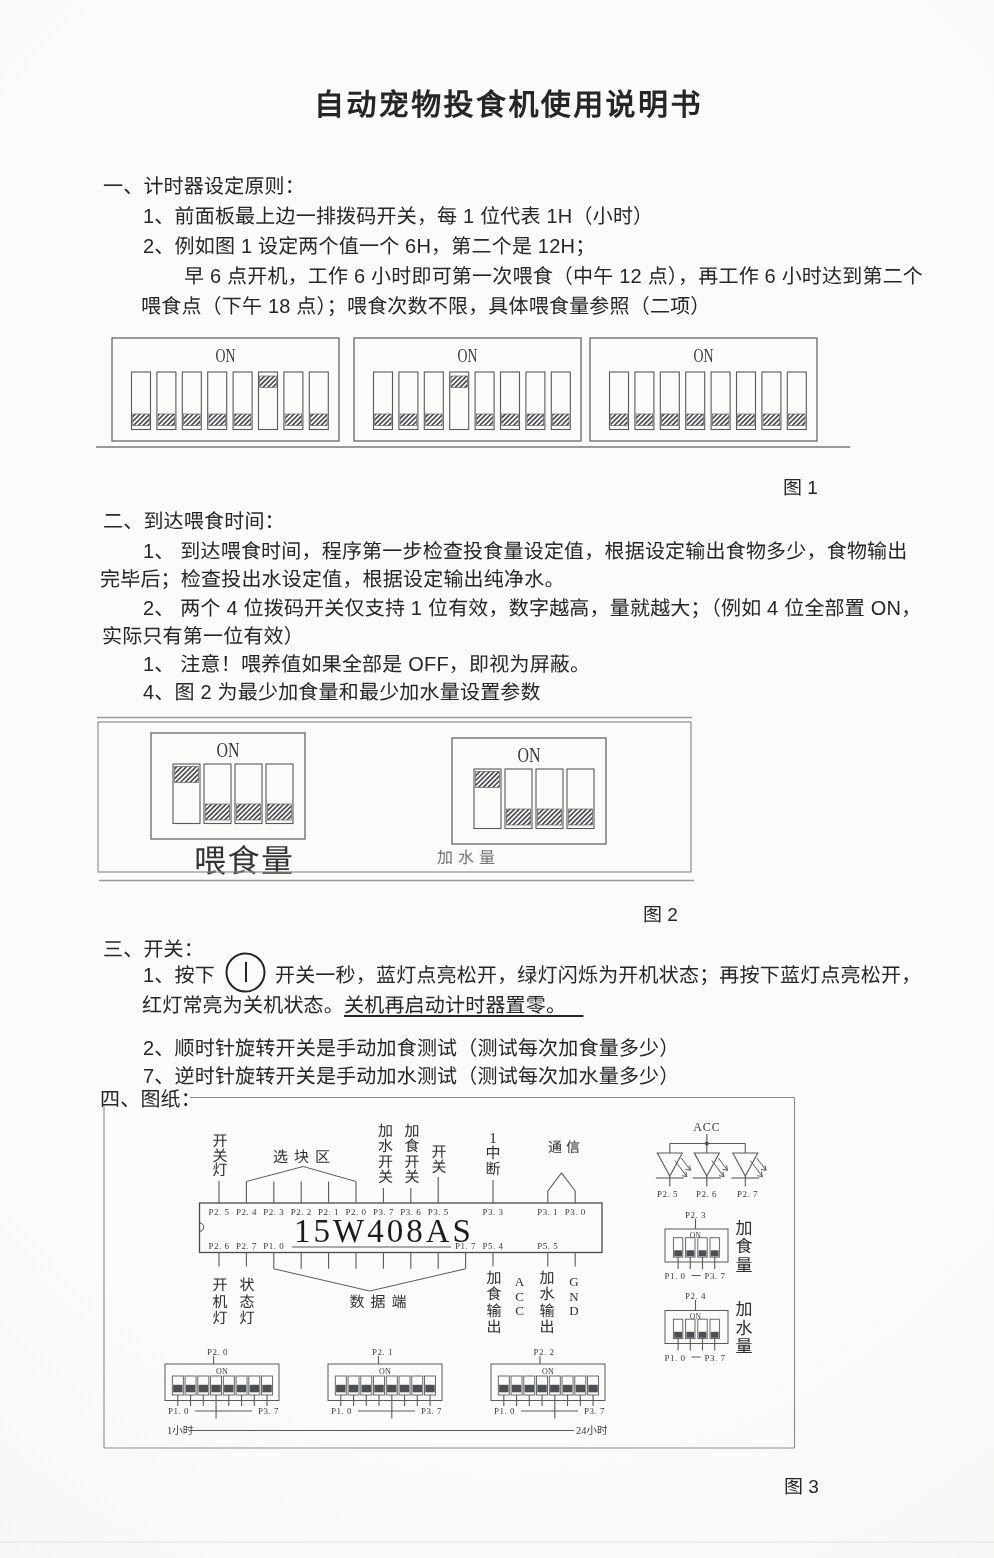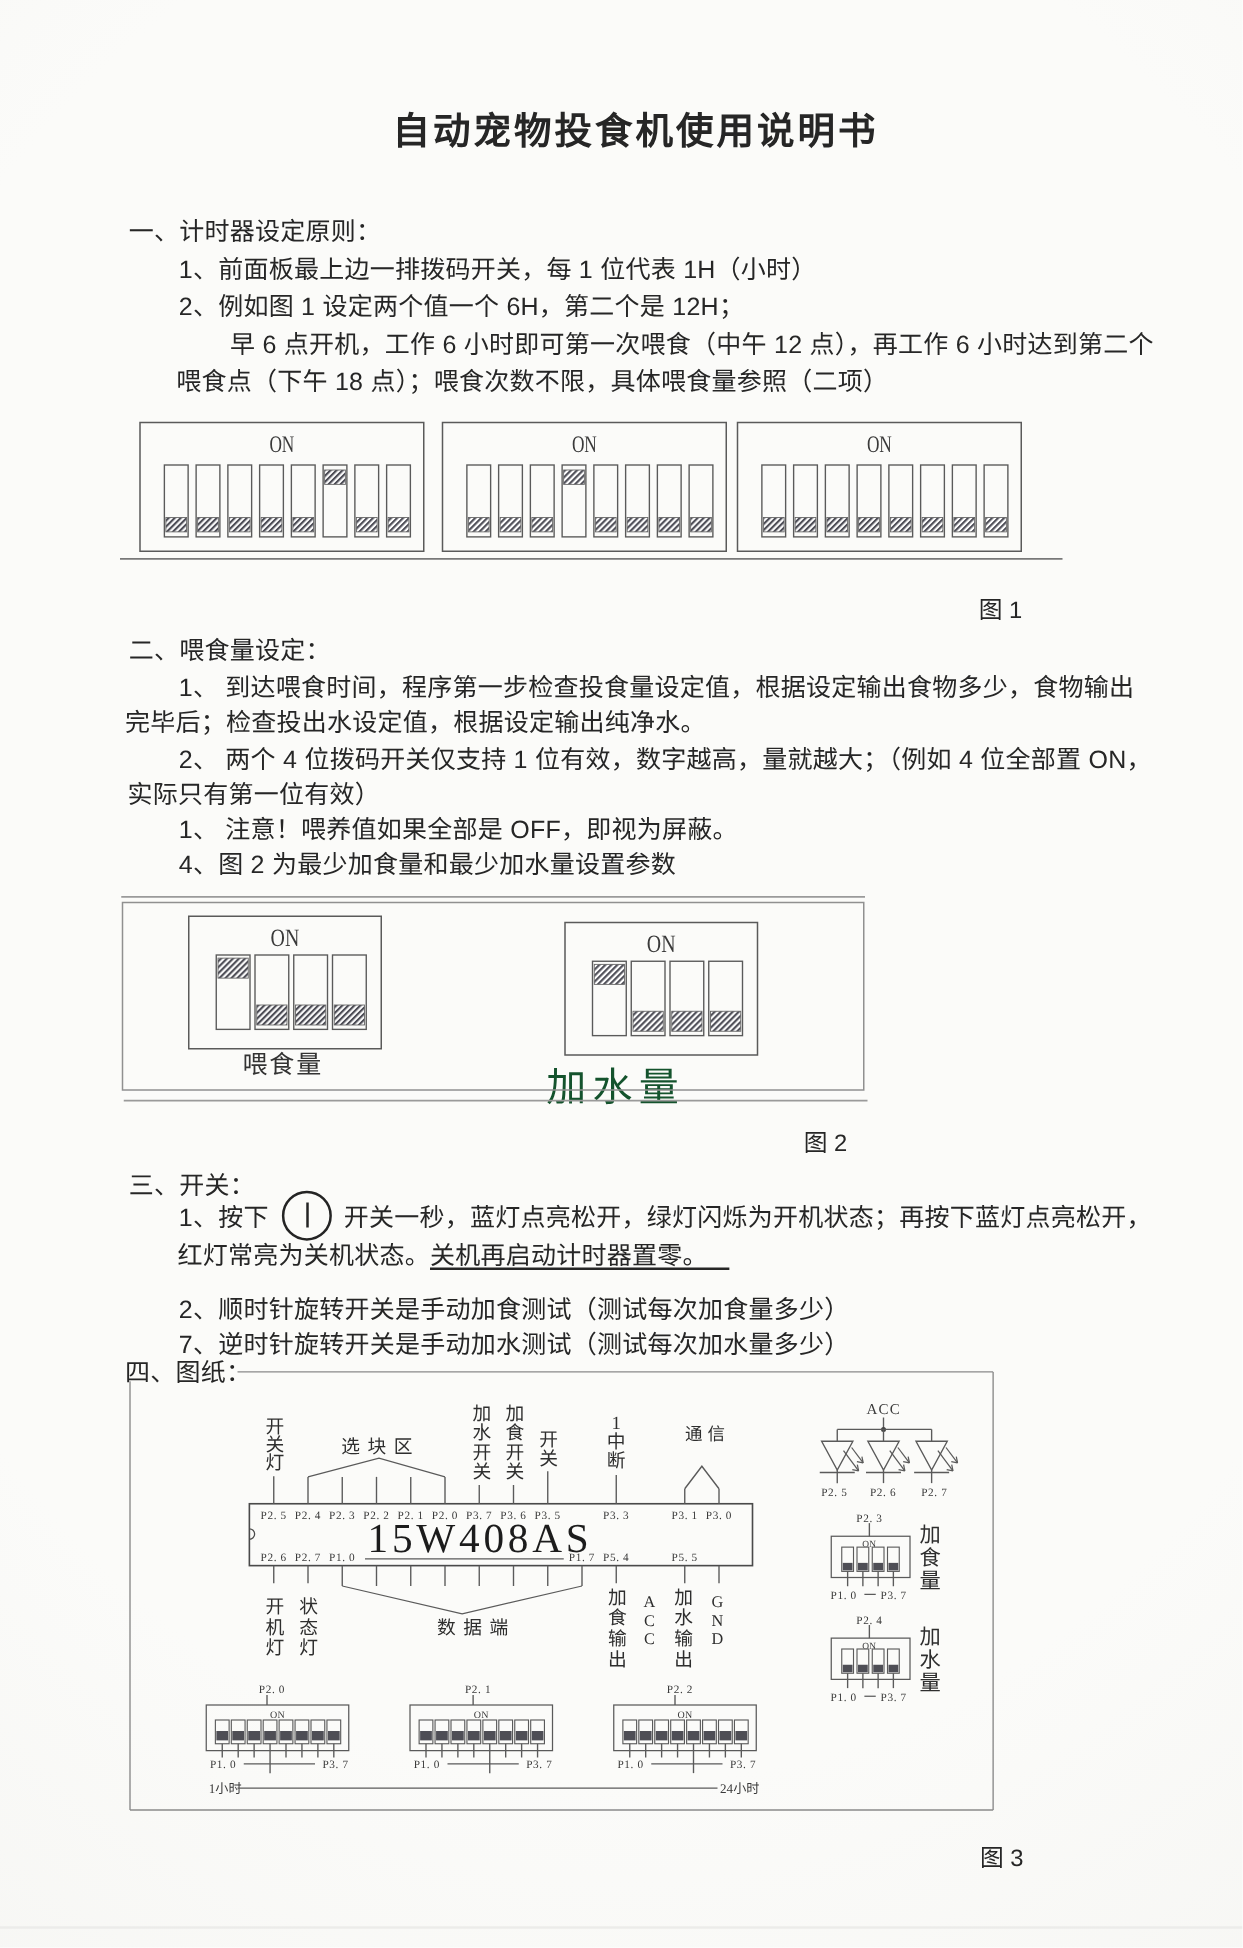--- a/index.html
+++ b/index.html
@@ -1,36 +1,36 @@
 <!DOCTYPE html>
 <html lang="zh-CN"><head>
 <meta charset="utf-8">
 <style>
 html,body{margin:0;padding:0;}
 body{width:994px;height:1558px;position:relative;overflow:hidden;background:radial-gradient(ellipse 120% 90% at 50% 42%,#fbfbf9 55%,#f3f3f0 100%);
      font-family:"Liberation Sans",serif;color:#262626;}
 .t{position:absolute;font-size:20px;line-height:23px;white-space:nowrap;letter-spacing:0.2px;text-align:center;}
 .title{position:absolute;font-size:30px;font-weight:bold;letter-spacing:2.4px;white-space:nowrap;}
-.big{position:absolute;font-size:20px;letter-spacing:1.5px;white-space:nowrap;color:#333;}
+.big{position:absolute;font-size:32px;letter-spacing:1.5px;white-space:nowrap;color:#333;}
 .fig{position:absolute;font-size:19px;white-space:nowrap;}
 svg{position:absolute;left:0;top:0;}
 u.x{text-decoration:underline;text-underline-offset:3px;}
-.big2{position:absolute;font-size:32px;letter-spacing:5px;white-space:nowrap;color:#14532d;}
+.big2{position:absolute;font-size:16px;letter-spacing:5px;white-space:nowrap;color:#737373;}
 .ic{display:inline-block;width:60px;}
 </style>
 </head>
 <body>
 <div class="title" style="left:314px;top:80px;">自动宠物投食机使用说明书</div>
 <div class="t" style="left:103px;top:175px;">一、计时器设定原则：</div>
 <div class="t" style="left:143px;top:205px;">1、前面板最上边一排拨码开关，每 1 位代表 1H（小时）</div>
 <div class="t" style="left:143px;top:235px;">2、例如图 1 设定两个值一个 6H，第二个是 12H；</div>
 <div class="t" style="left:184px;top:265px;">早 6 点开机，工作 6 小时即可第一次喂食（中午 12 点），再工作 6 小时达到第二个</div>
 <div class="t" style="left:141px;top:295px;">喂食点（下午 18 点）；喂食次数不限，具体喂食量参照（二项）</div>
 <div class="fig" style="left:783px;top:472px;">图 1</div>
-<div class="t" style="left:103px;top:510px;">二、喂食量设定：</div>
+<div class="t" style="left:103px;top:510px;">二、到达喂食时间：</div>
 <div class="t" style="left:143px;top:540px;">1、 到达喂食时间，程序第一步检查投食量设定值，根据设定输出食物多少，食物输出</div>
 <div class="t" style="left:100px;top:568px;">完毕后；检查投出水设定值，根据设定输出纯净水。</div>
 <div class="t" style="left:143px;top:597px;">2、 两个 4 位拨码开关仅支持 1 位有效，数字越高，量就越大；（例如 4 位全部置 ON，</div>
 <div class="t" style="left:102px;top:625px;">实际只有第一位有效）</div>
 <div class="t" style="left:143px;top:653px;">1、 注意！喂养值如果全部是 OFF，即视为屏蔽。</div>
 <div class="t" style="left:143px;top:681px;">4、图 2 为最少加食量和最少加水量设置参数</div>
 <div class="fig" style="left:643px;top:899px;">图 2</div>
 <div class="t" style="left:103px;top:938px;">三、开关：</div>
 <div class="t" style="left:143px;top:964px;">1、按下<span class="ic"></span>开关一秒，蓝灯点亮松开，绿灯闪烁为开机状态；再按下蓝灯点亮松开，</div>
 <div class="t" style="left:96px;top:994px;margin-left:46px;">红灯常亮为关机状态。<u class="x">关机再启动计时器置零。&nbsp;&nbsp;&nbsp;</u></div>

